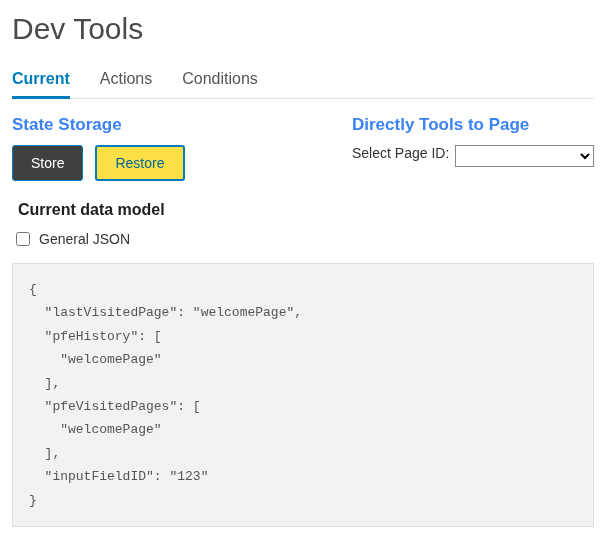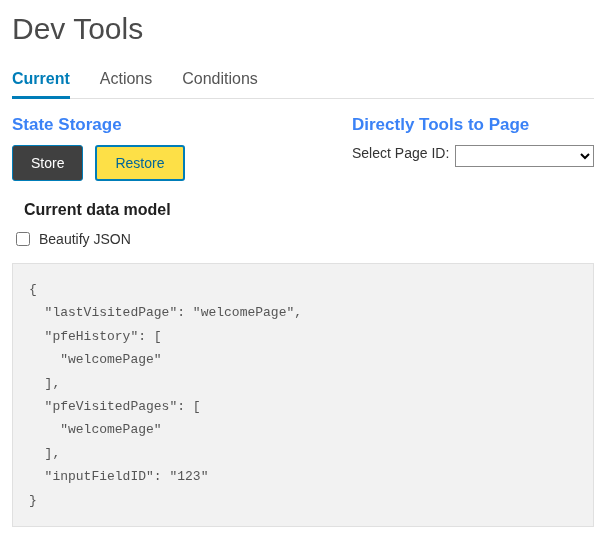--- a/index.html
+++ b/index.html
@@ -82,21 +82,21 @@
   .jump-row select {
     flex: 1;
     height: 22px;
     border: 1px solid #888;
     background: #fff;
     font-size: 13px;
   }
   .sub-heading {
     font-size: 16px;
     font-weight: 600;
-    margin: 6px 0 10px 12px;
+    margin: 6px 0 10px 6px;
   }
   .checkbox-row {
     display: flex;
     align-items: center;
     gap: 6px;
     font-size: 14px;
     color: #333;
     margin-bottom: 14px;
   }
   .checkbox-row input { width: 14px; height: 14px; }
@@ -136,21 +136,21 @@
       <span>Select Page ID:</span>
       <select value=""></select>
     </div>
   </div>
 </div>
 
 <div class="sub-heading">Current data model</div>
 
 <label class="checkbox-row">
   <input type="checkbox" style="">
-  <span>Beautify JSON</span>
+  <span>General JSON</span>
 </label>
 
 <div class="code-block">{
   "lastVisitedPage": "welcomePage",
   "pfeHistory": [
     "welcomePage"
   ],
   "pfeVisitedPages": [
     "welcomePage"
   ],

